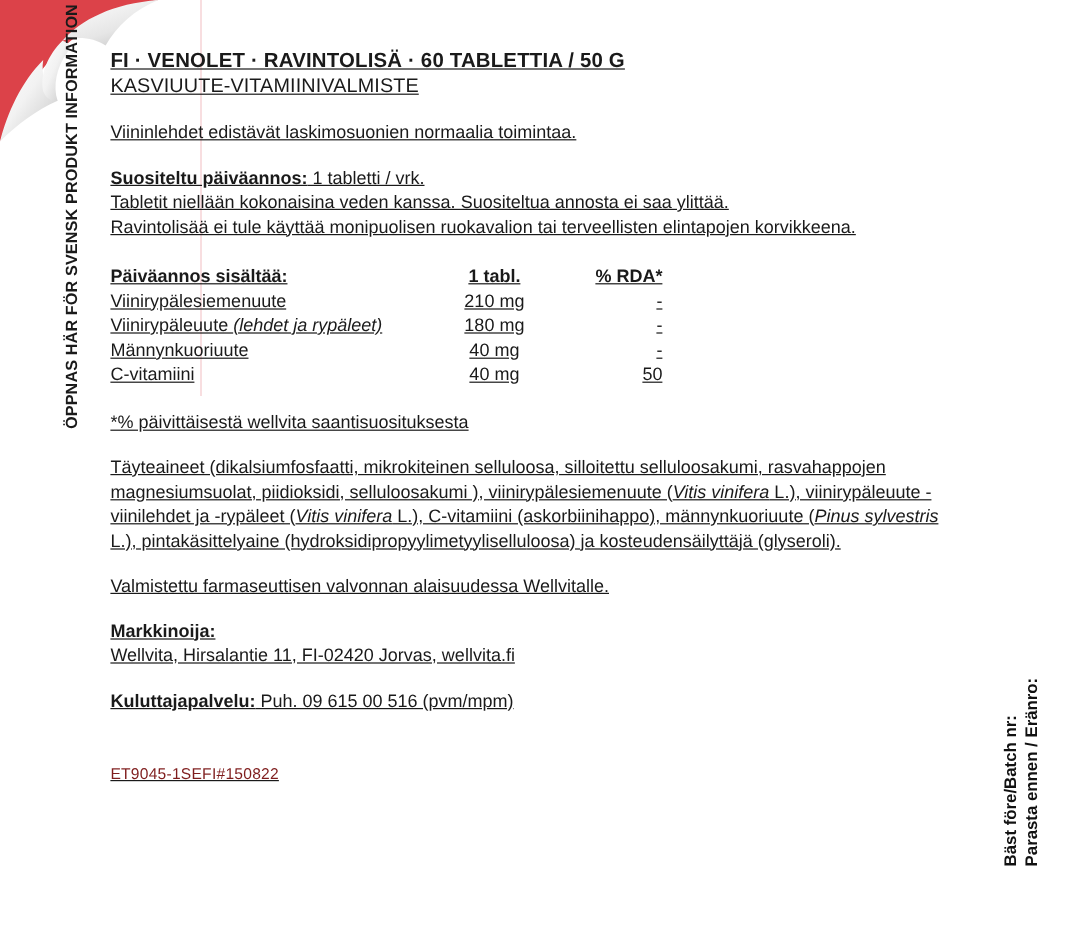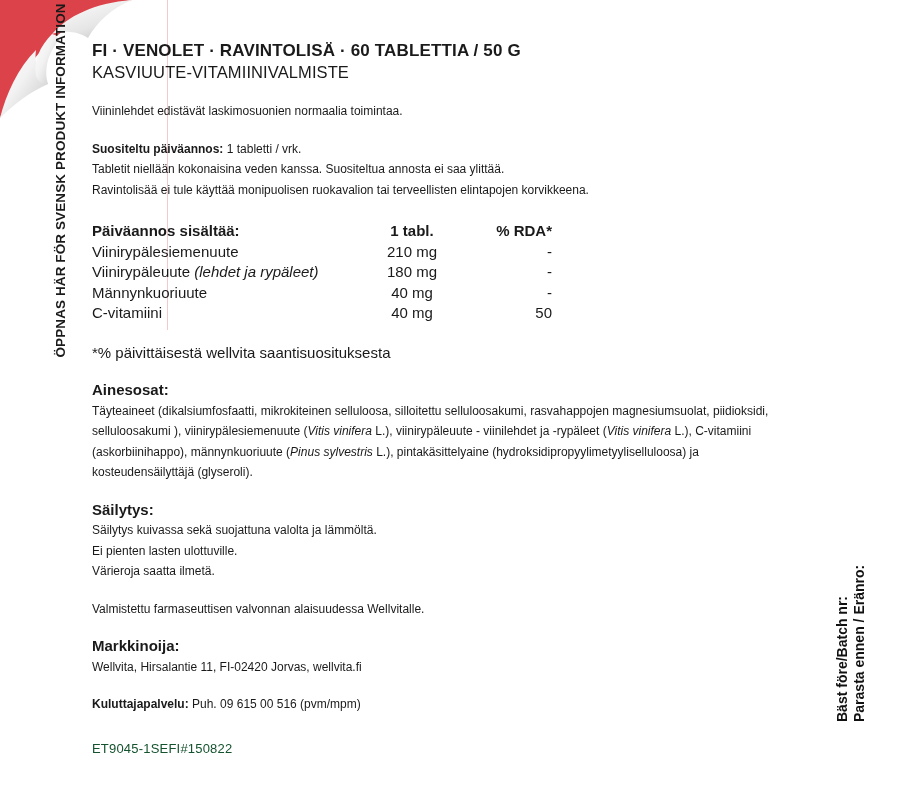--- a/index.html
+++ b/index.html
@@ -68,39 +68,40 @@
     color: #111;
   }
   #batch-label div { text-align: left; }
 
   
   #content {
     position: absolute;
     left: 92px;
     top: 40px;
     width: 712px;
+    text-decoration: underline;
   }
 
   .title-line {
     font-size: 17px;
     font-weight: bold;
     letter-spacing: .15px;
     line-height: 21px;
     white-space: nowrap;
   }
   .subtitle-line {
     font-size: 16.5px;
     font-weight: normal;
     line-height: 20px;
     letter-spacing: .1px;
     margin-top: 1px;
   }
 
   .body-text {
-    font-size: 12px;
+    font-size: 15px;
     line-height: 20.5px;
   }
   .para { margin-top: 17px; }
   b, .bold { font-weight: bold; }
   i, .ital { font-style: italic; }
 
   
   #nutrition-table {
     margin-top: 21px;
     width: 460px;
@@ -120,23 +121,23 @@
 
   .footnote { margin-top: 19px; font-size: 15px; line-height: 20.5px; }
 
   .section-head {
     font-size: 15px;
     font-weight: bold;
     line-height: 20.5px;
   }
 
   #footer-code {
-    margin-top: 26px;
+    margin-top: 42px;
     font-size: 13px;
-    color: #14532d;
+    color: #7f1d1d;
     letter-spacing: .2px;
   }
 </style>
 </head>
 <body>
 
 <svg id="corner-curl" viewBox="0 0 132 118" width="132" height="118">
   <defs>
     <linearGradient id="curlShade" x1="0" y1="0" x2="1" y2="1">
       <stop offset="0%" stop-color="#ffffff"></stop>
@@ -212,30 +213,23 @@
         <td class="col-name"><span>C-vitamiini</span><span class="ital"></span></td>
         <td class="col-amt">40 mg</td>
         <td class="col-rda">50</td>
       </tr>
     </tbody>
   </table>
 
   <div class="footnote">*% päivittäisestä wellvita saantisuosituksesta</div>
 
   <div class="para">
-    <div class="section-head">Ainesosat:</div>
     <div class="body-text" style="width:700px;"><span>Täyteaineet (dikalsiumfosfaatti, mikrokiteinen selluloosa, silloitettu selluloosakumi, rasvahappojen magnesiumsuolat, piidioksidi, selluloosakumi ), viinirypälesiemenuute (</span><span class="ital">Vitis vinifera</span><span> L.), viinirypäleuute - viinilehdet ja -rypäleet (</span><span class="ital">Vitis vinifera</span><span> L.), C-vitamiini (askorbiinihappo), männynkuoriuute (</span><span class="ital">Pinus sylvestris</span><span> L.), pintakäsittelyaine (hydroksidipropyylimetyylisellu</span><span>loosa) ja kosteudensäilyttäjä (glyseroli).</span></div>
   </div>
 
-  <div class="para">
-    <div class="section-head">Säilytys:</div>
-    <div class="body-text">Säilytys kuivassa sekä suojattuna valolta ja lämmöltä.</div>
-    <div class="body-text">Ei pienten lasten ulottuville.</div>
-    <div class="body-text">Värieroja saatta ilmetä.</div>
-  </div>
 
   <div class="body-text para">Valmistettu farmaseuttisen valvonnan alaisuudessa Wellvitalle.</div>
 
   <div class="para">
     <div class="section-head">Markkinoija:</div>
     <div class="body-text">Wellvita, Hirsalantie 11, FI-02420 Jorvas, wellvita.fi</div>
   </div>
 
   <div class="body-text para">
     <span class="bold">Kuluttajapalvelu:</span><span> Puh. 09 615 00 516 (pvm/mpm)</span>

